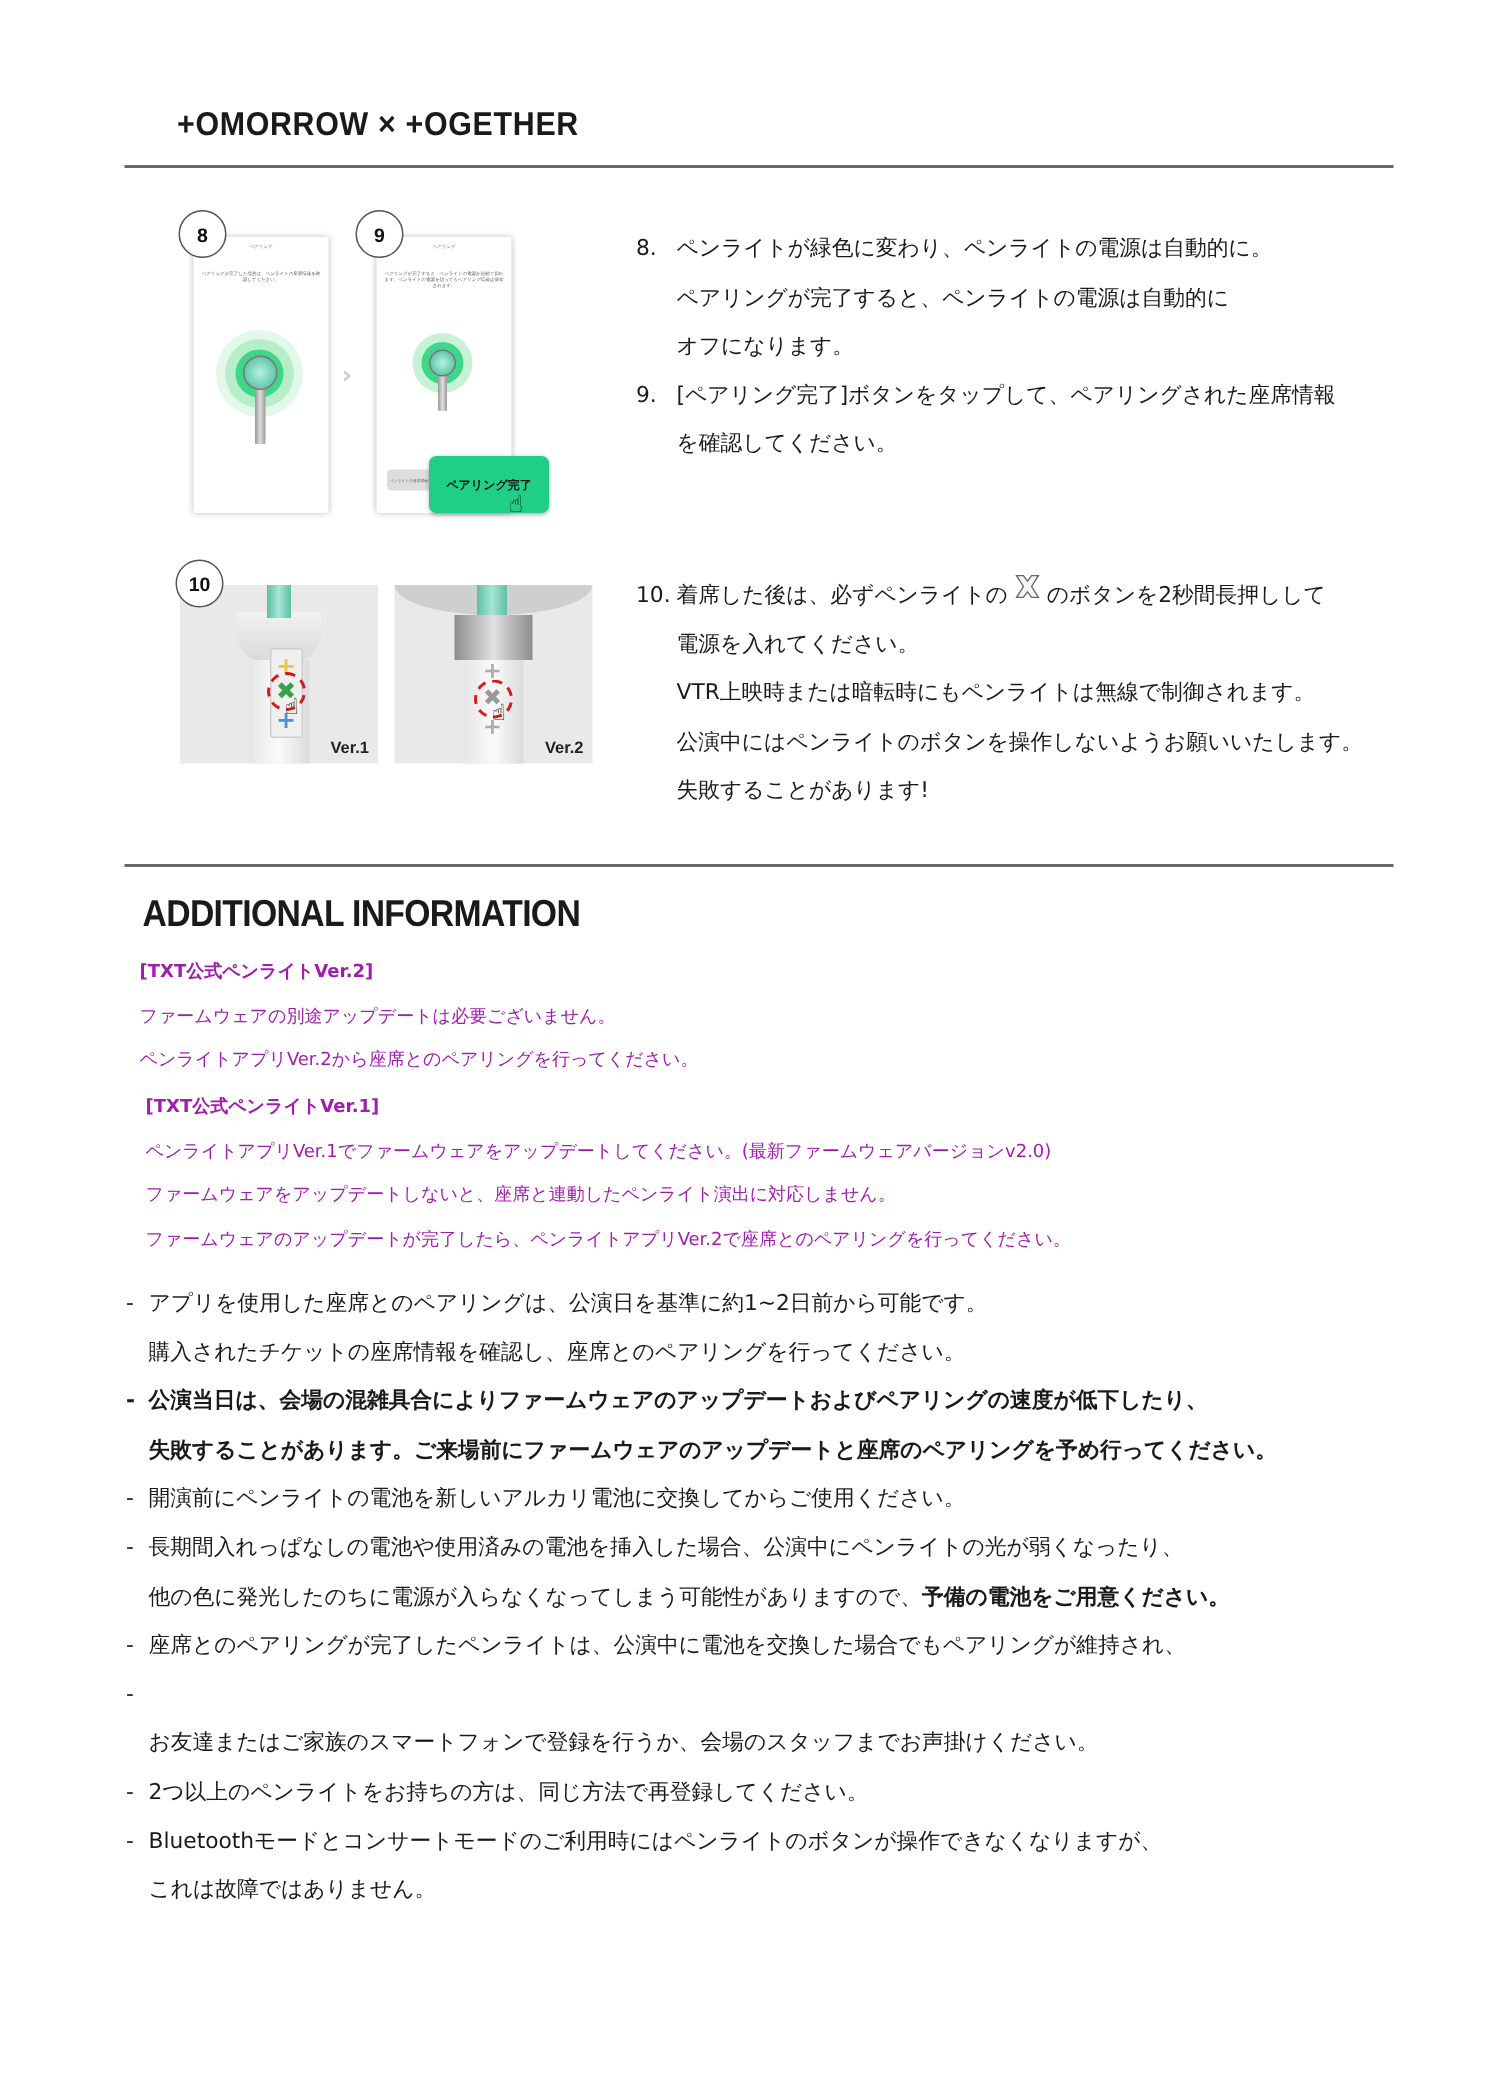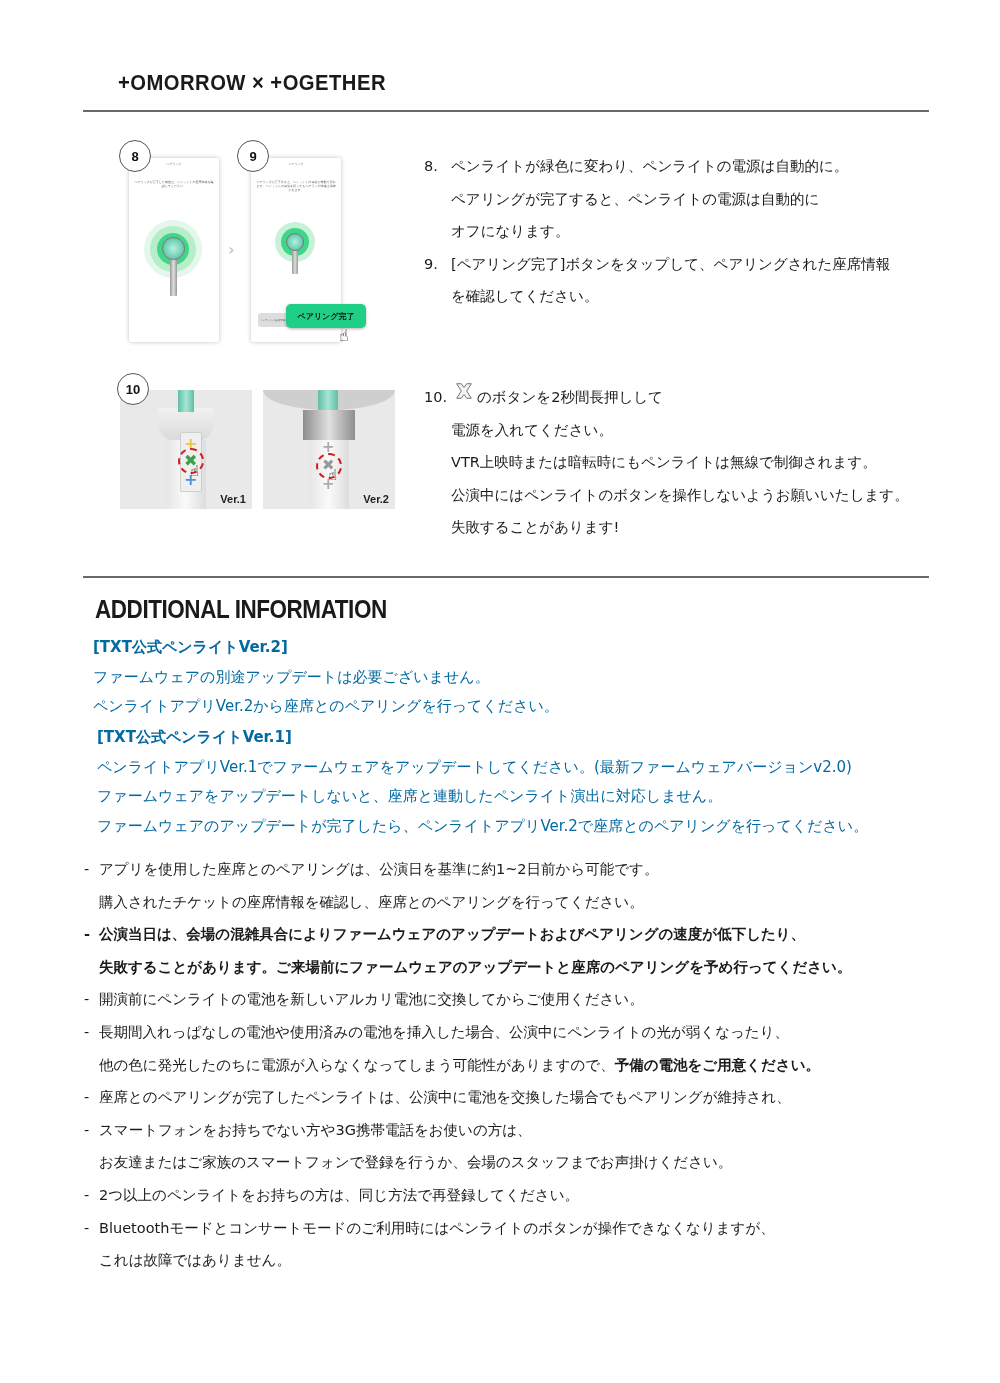--- a/index.html
+++ b/index.html
@@ -13,40 +13,40 @@
 
   
   .step-circle { position: absolute; width: 32px; height: 32px; border-radius: 50%; border: 1px solid #555; background: #fff; display: flex; align-items: center; justify-content: center; font-family: "Liberation Sans", sans-serif; font-weight: bold; font-size: 13px; color: #111; z-index: 3; }
   .phone { position: absolute; background: #fff; box-shadow: 0 0 4px rgba(0,0,0,0.25); border-radius: 2px; }
   .phone .ptitle { position: absolute; top: 4px; width: 100%; text-align: center; font-size: 3px; color: #666; }
   .phone .pdesc { position: absolute; top: 22px; left: 4px; right: 4px; text-align: center; font-size: 3px; color: #555; line-height: 4px; }
   .glow { position: absolute; border-radius: 50%; }
   .stick { position: absolute; background: linear-gradient(90deg,#999,#ddd,#999); border-radius: 1px; }
   .head { position: absolute; border-radius: 50%; background: radial-gradient(circle,#b9f0e0 0%,#6dcfb5 60%,#8a9a95 100%); border: 1px solid #777; }
   .chev { position: absolute; left: 228px; top: 240px; color: #c8c8c8; font-size: 16px; font-weight: bold; font-family: "DejaVu Sans", sans-serif; }
-  .pair-done-btn { position: absolute; left: 286px; top: 304px; width: 80px; height: 24px; background: #1fcf85; border-radius: 5px; box-shadow: 0 1px 3px rgba(0,0,0,0.3); color: #111; font-size: 8px; font-weight: bold; display: flex; align-items: center; justify-content: center; z-index: 4; }
+  .pair-done-btn { position: absolute; left: 286px; top: 304px; width: 80px; height: 38px; background: #1fcf85; border-radius: 5px; box-shadow: 0 1px 3px rgba(0,0,0,0.3); color: #111; font-size: 8px; font-weight: bold; display: flex; align-items: center; justify-content: center; z-index: 4; }
   .grey-btn { position: absolute; left: 258px; top: 313px; width: 34px; height: 14px; background: #ddd; border-radius: 3px; font-size: 2.5px; color: #666; display: flex; align-items: center; padding-left: 2px; }
   .hand { position: absolute; font-size: 16px; z-index: 5; color: #111; }
 
   
   .photo { position: absolute; top: 390px; width: 132px; height: 119px; background: #e9e9e9; overflow: hidden; }
   .photo .ver { position: absolute; right: 6px; bottom: 4px; font-family: "Liberation Sans", sans-serif; font-weight: bold; font-size: 11px; color: #222; }
   .handle { position: absolute; left: 46px; width: 40px; top: 50px; height: 80px; background: linear-gradient(90deg,#e6e6e6,#fafafa,#dcdcdc); }
   .collar { position: absolute; left: 38px; width: 56px; top: 18px; height: 34px; }
   .green-top { position: absolute; left: 58px; width: 16px; top: 0px; height: 22px; background: linear-gradient(90deg,#5fbfa7,#a6e6d4,#5fbfa7); }
   .ring-red { position: absolute; width: 26px; height: 26px; border: 2px dashed #d21b1b; border-radius: 50%; }
 
   
   .steps { position: absolute; left: 424px; font-size: 14.5px; line-height: 32.6px; color: #1a1a1a; }
   .steps .row { display: flex; white-space: nowrap; }
   .steps .num { width: 27px; flex: none; }
   .x-inline { display: inline-block; width: 22px; height: 20px; vertical-align: -4px; margin: 0 2px; }
 
   .section-title { position: absolute; left: 95px; top: 595px; font-family: "Liberation Sans", sans-serif; font-weight: bold; font-size: 25px; color: #1a1a1a; letter-spacing: -0.5px; transform: scaleX(0.9); transform-origin: left; white-space: nowrap; }
-  .info { position: absolute; left: 93px; font-size: 15px; line-height: 29.5px; color: #0369a1; white-space: nowrap; }
+  .info { position: absolute; left: 93px; font-size: 12px; line-height: 29.5px; color: #a21caf; white-space: nowrap; }
   .info .hdr { font-weight: bold; }
   .bullets { position: absolute; left: 84px; top: 853px; font-size: 14.5px; line-height: 32.6px; color: #1a1a1a; white-space: nowrap; }
   .bullets .b { display: flex; }
   .bullets .dash { width: 15px; flex: none; }
   .bullets .cont { padding-left: 15px; }
   .bold { font-weight: bold; }
 </style>
 </head>
 <body>
 
@@ -124,20 +124,21 @@
     </div>
   <div class="row">
       <span class="num"></span>
       <span>を確認してください。</span>
     </div>
 </div>
 
 <div class="steps" style="top:381px;">
   <div class="row">
     <span class="num">10.</span>
+    <span>着席した後は、必ずペンライトの</span>
     <svg class="x-inline" viewBox="0 0 24 22">
       <path d="M4 3 L9 3 L12 7 L15 3 L20 3 L15 11 L20 19 L15 19 L12 15 L9 19 L4 19 L9 11 Z" fill="#f4f4f4" stroke="#666" stroke-width="1"></path>
     </svg>
     <span>のボタンを2秒間長押しして</span>
   </div>
   <div class="row">
       <span class="num"></span>
       <span>電源を入れてください。</span>
     </div>
   <div class="row">
@@ -195,21 +196,20 @@
     </div>
   <div class="cont"><span>他の色に発光したのちに電源が入らなくなってしまう可能性がありますので、</span><span class="bold">予備の電池をご用意ください。</span></div>
 
   <div class="b">
       <span class="dash">-</span>
       <span>座席とのペアリングが完了したペンライトは、公演中に電池を交換した場合でもペアリングが維持され、</span>
     </div>
 
   <div class="b">
       <span class="dash">-</span>
-      <span>スマートフォンをお持ちでない方や3G携帯電話をお使いの方は、</span>
     </div>
   <div class="cont">お友達またはご家族のスマートフォンで登録を行うか、会場のスタッフまでお声掛けください。</div>
 
   <div class="b">
       <span class="dash">-</span>
       <span>2つ以上のペンライトをお持ちの方は、同じ方法で再登録してください。</span>
     </div>
 
   <div class="b">
       <span class="dash">-</span>

